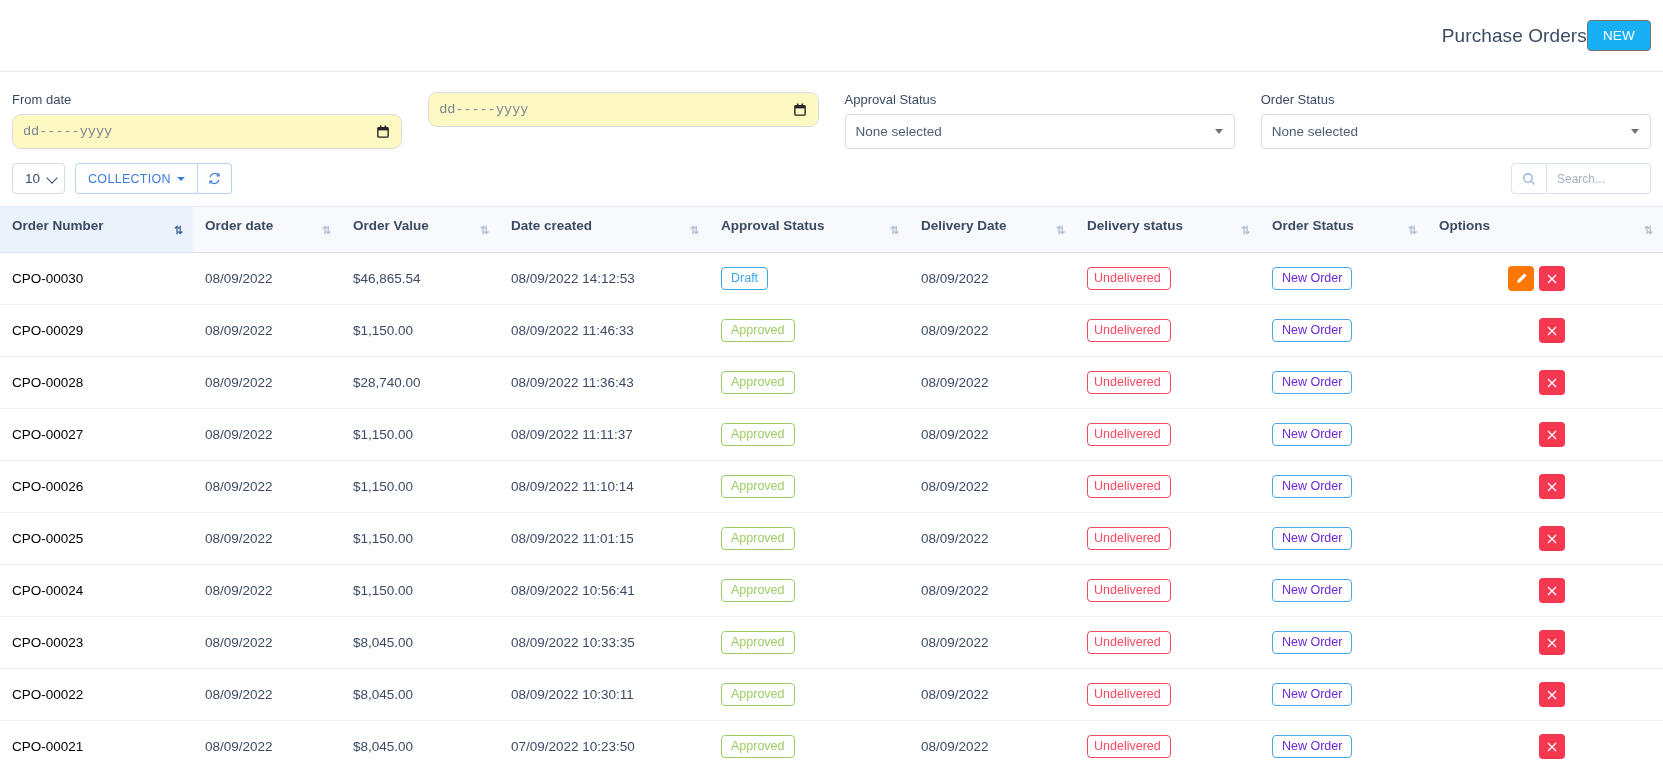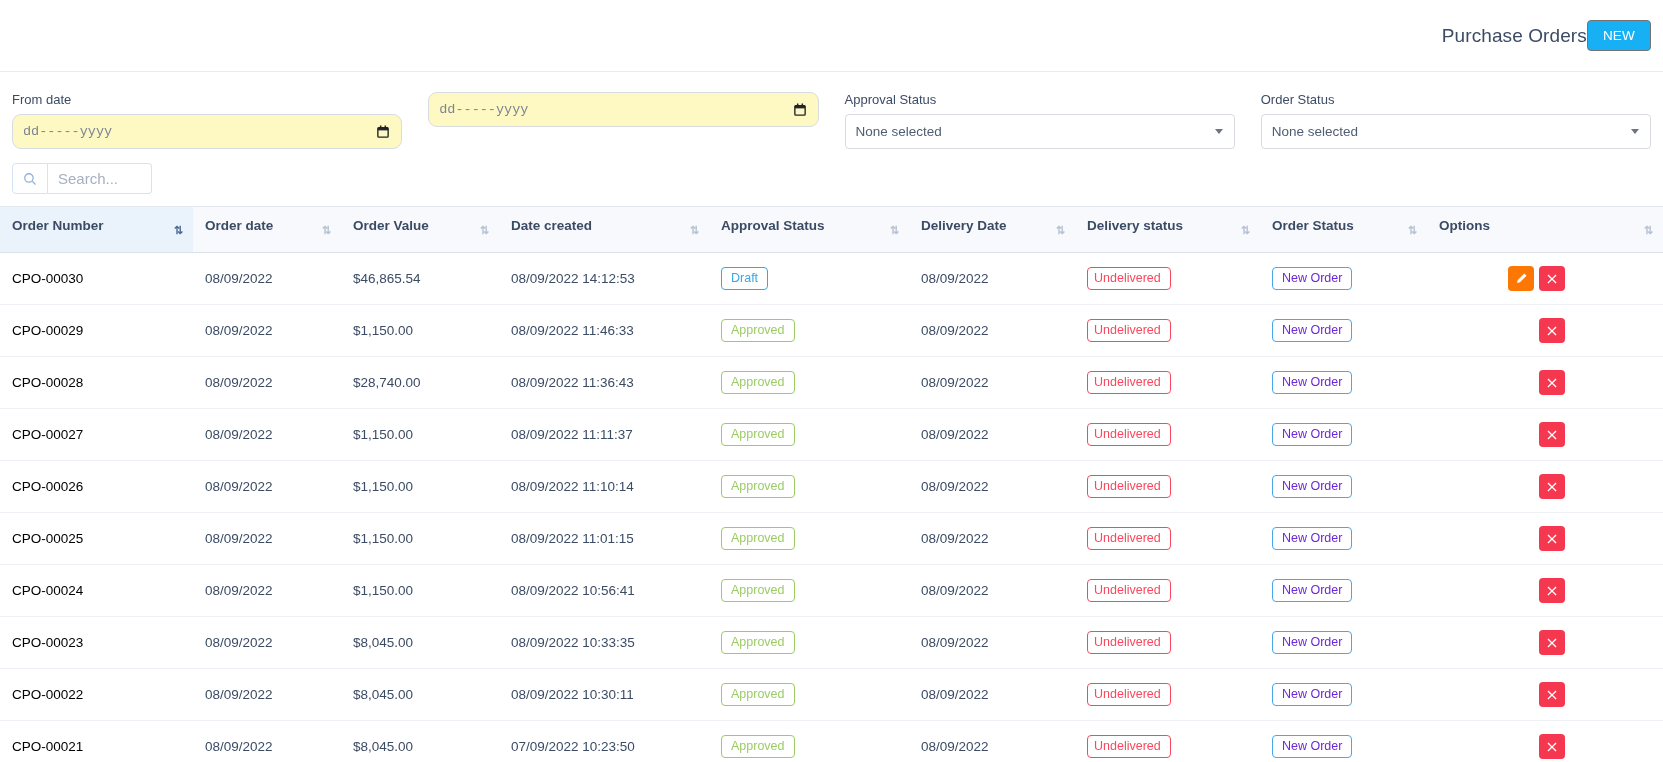--- a/index.html
+++ b/index.html
@@ -157,21 +157,21 @@
     display: flex; align-items: center; justify-content: center;
     cursor: pointer;
   }
   .search-input {
     height: 31px;
     width: 104px;
     border: 1px solid #d6e2f5;
     border-left: none;
     border-radius: 0 4px 4px 0;
     background: #fff;
-    font-size: 15px;
+    font-size: 12px;
     color: #a6b0c0;
     padding: 0 10px;
     display: flex; align-items: center;
   }
 
   
   table.data {
     width: 100%;
     border-collapse: collapse;
     font-size: 13.5px;
@@ -298,20 +298,40 @@
     <label class="filter-label">Order Status</label>
     <div class="select-box">
       <span>None selected</span>
       <span class="caret"></span>
     </div>
   </div>
 
 </div>
 
 <div class="toolbar">
+  <div class="toolbar-left">
+    <div class="len-select">
+      <span>10</span>
+      <span class="chev"></span>
+    </div>
+    <div class="btn-group">
+      <button class="btn-outline first">
+        <span>COLLECTION</span>
+        <span class="dd-caret"></span>
+      </button>
+      <button class="btn-outline last">
+        <svg width="13" height="13" viewBox="0 0 16 16">
+          <path d="M13.3 4.3A6 6 0 0 0 2.6 6.2" fill="none" stroke="#3b7ddd" stroke-width="1.5"></path>
+          <path d="M13.6 1.6v3.1h-3.1" fill="none" stroke="#3b7ddd" stroke-width="1.5"></path>
+          <path d="M2.7 11.7a6 6 0 0 0 10.7-1.9" fill="none" stroke="#3b7ddd" stroke-width="1.5"></path>
+          <path d="M2.4 14.4v-3.1h3.1" fill="none" stroke="#3b7ddd" stroke-width="1.5"></path>
+        </svg>
+      </button>
+    </div>
+  </div>
   <div class="toolbar-right">
     <button class="search-btn">
       <svg width="14" height="14" viewBox="0 0 16 16">
         <circle cx="6.8" cy="6.8" r="4.8" fill="none" stroke="#8fb3dd" stroke-width="1.5"></circle>
         <line x1="10.4" y1="10.4" x2="14.3" y2="14.3" stroke="#8fb3dd" stroke-width="1.5"></line>
       </svg>
     </button>
     <div class="search-input">
       <span>Search...</span>
     </div>

